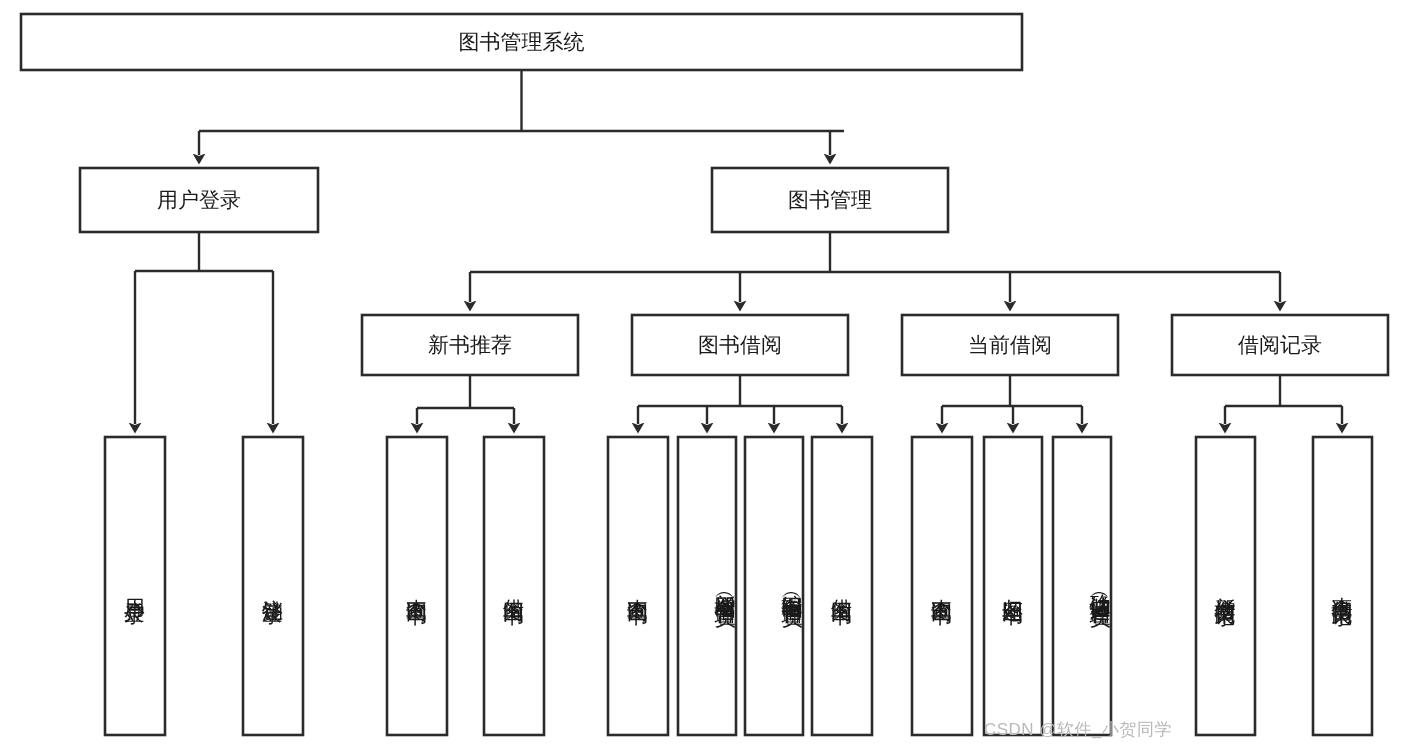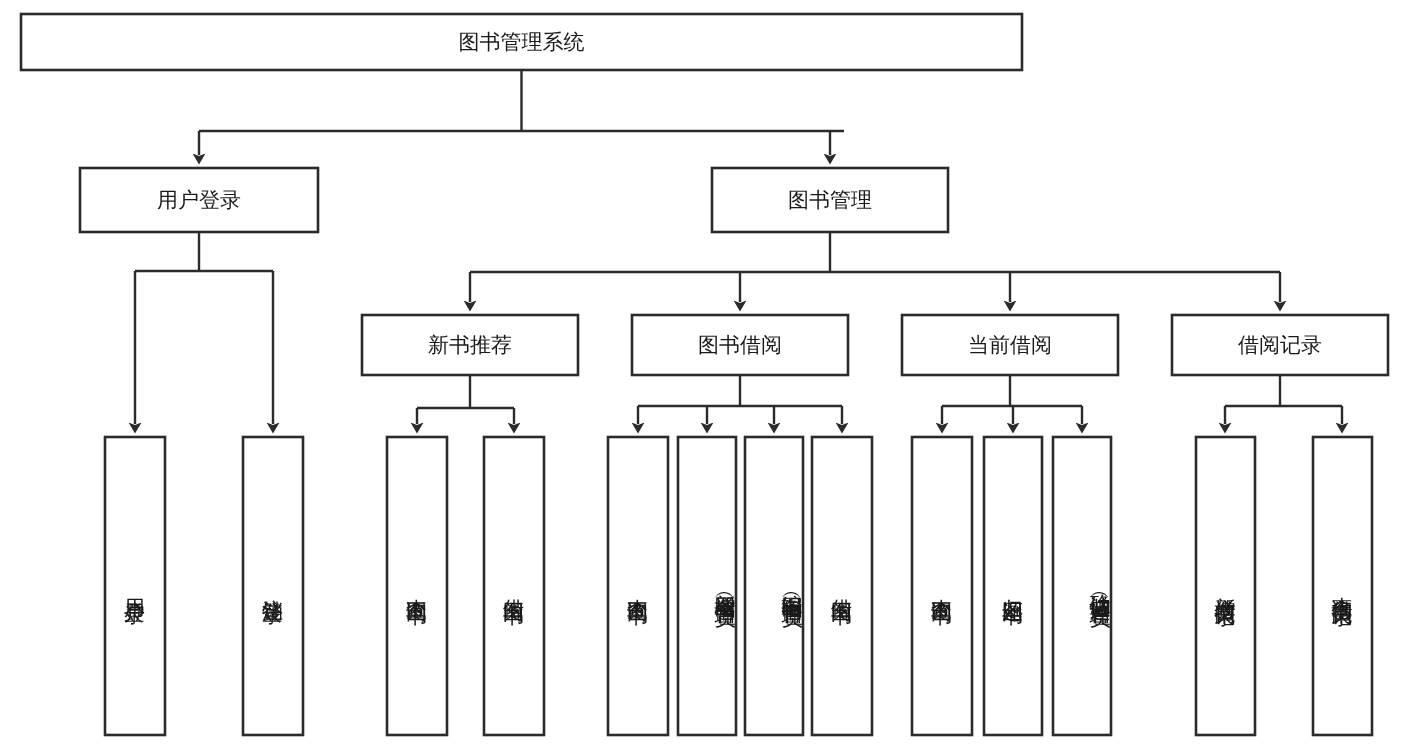--- a/index.html
+++ b/index.html
@@ -144,13 +144,14 @@
   <div class="leaf-label" style="left:608px;top:437px;width:60px;height:298px;">查询图书</div>
   <div class="leaf-label" style="left:678px;top:443px;width:58px;height:286px;align-items:flex-start;">新增图书（管理员）</div>
   <div class="leaf-label" style="left:745px;top:443px;width:58px;height:286px;align-items:flex-start;">编辑图书（管理员）</div>
   <div class="leaf-label" style="left:812px;top:437px;width:60px;height:298px;">借阅图书</div>
   <div class="leaf-label" style="left:912px;top:437px;width:60px;height:298px;">查询图书</div>
   <div class="leaf-label" style="left:984px;top:437px;width:58px;height:298px;">归还图书</div>
   <div class="leaf-label" style="left:1053px;top:443px;width:58px;height:286px;align-items:flex-start;">确认归还（管理员）</div>
   <div class="leaf-label" style="left:1196px;top:437px;width:59px;height:298px;">新增借阅记录</div>
   <div class="leaf-label" style="left:1313px;top:437px;width:59px;height:298px;">查询借阅记录</div>
 
+  <div class="watermark">CSDN @软件_小贺同学</div>
 </div>
 
 </body></html>

